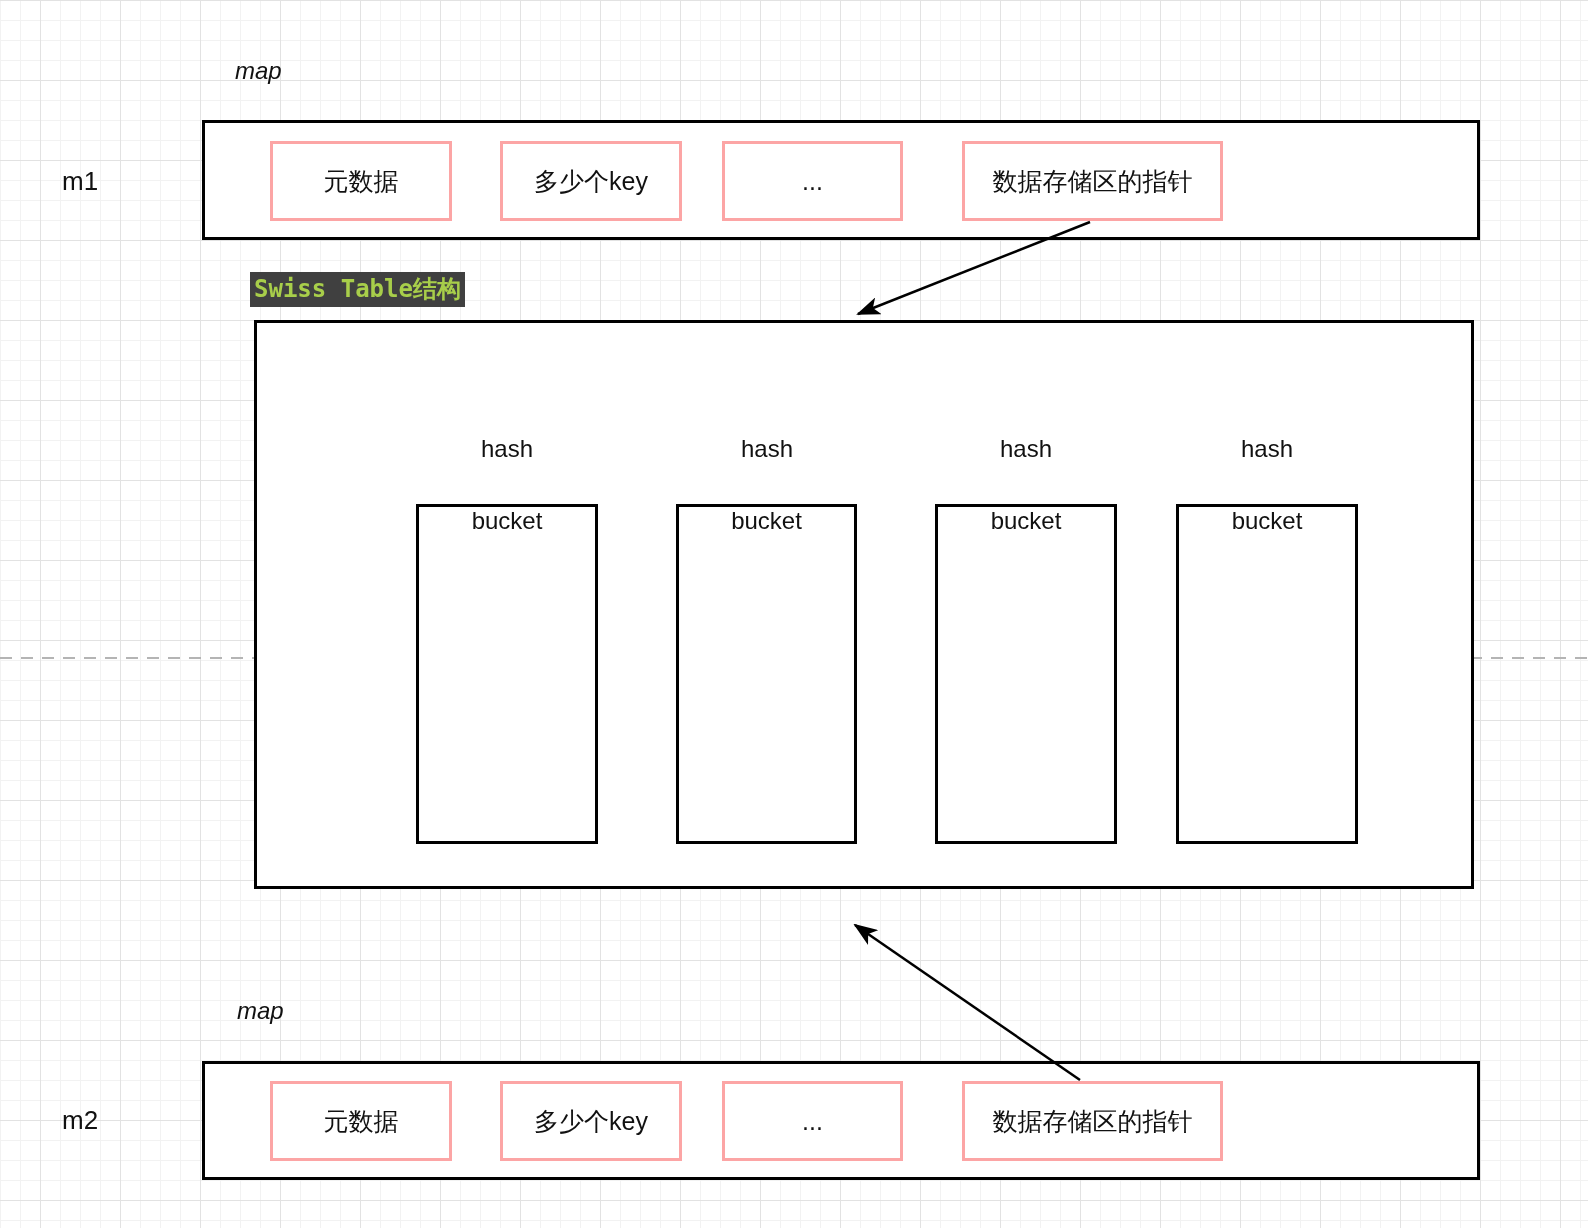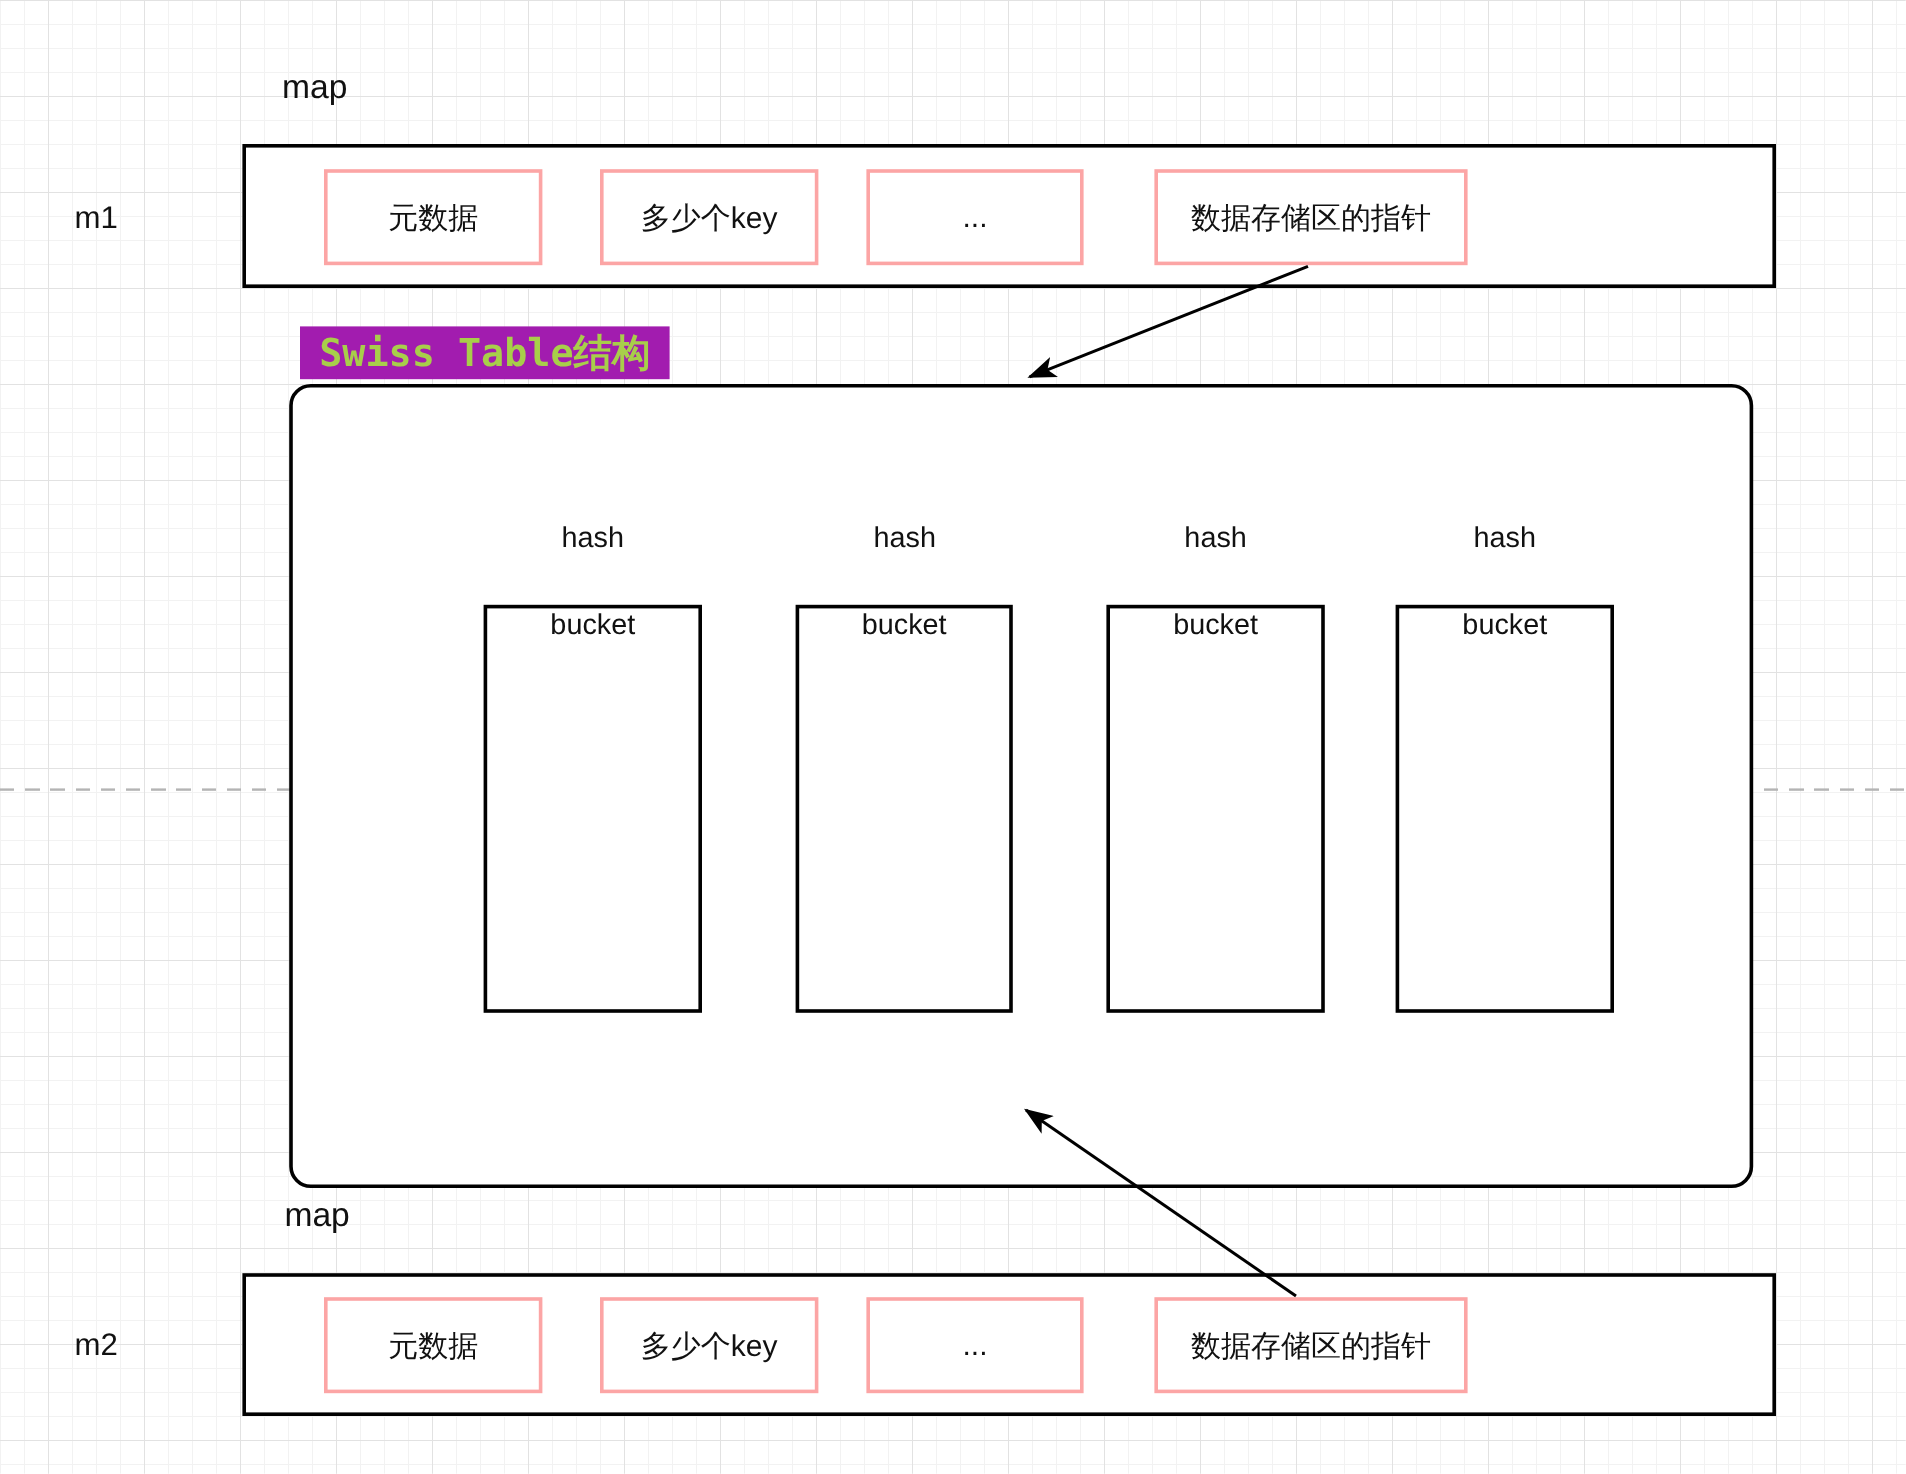--- a/index.html
+++ b/index.html
@@ -22,28 +22,28 @@
     background:repeating-linear-gradient(to right,#b4b4b4 0 12px,transparent 12px 21px);
   }
   .shape{
     background:#ffffff;border:3px solid #000;box-sizing:border-box;z-index:1;
   }
   .cell{
     position:absolute;display:flex;align-items:center;justify-content:center;
     background:#fff;border:3px solid #fca5a5;box-sizing:border-box;
     font-size:25px;white-space:nowrap;
   }
-  .text-label{z-index:2;font-size:28px;line-height:1.1;white-space:nowrap;}
+  .text-label{z-index:2;font-size:24px;line-height:1.1;white-space:nowrap;font-style:italic;}
   .var-label{z-index:2;font-size:26px;line-height:1.1;}
   .badge{
     z-index:3;
-    background:#a21caf;color:#a8ce4a;
+    background:#404040;color:#a8ce4a;
     font-family:"DejaVu Sans Mono", monospace;
-    font-weight:bold;font-size:32px;line-height:1.2;
-    padding:3px 16px;white-space:nowrap;
+    font-weight:bold;font-size:24px;line-height:1.2;
+    padding:3px 4px;white-space:nowrap;
   }
   .hash-label{
     position:absolute;width:182px;text-align:center;
     font-size:24px;z-index:2;
   }
   .bucket{
     position:absolute;top:181px;width:182px;height:340px;
     background:#fff;border:3px solid #000;box-sizing:border-box;
     display:flex;justify-content:center;
     font-size:24px;
@@ -69,21 +69,21 @@
   <div class="cell" style="left:517px;top:18px;width:181px;height:80px;">
     <span>...</span>
   </div>
   <div class="cell" style="left:757px;top:18px;width:261px;height:80px;">
     <span>数据存储区的指针</span>
   </div>
 </div>
 
 <div class="abs badge" style="left:250px;top:272px;">Swiss Table结构</div>
 
-<div class="abs shape" style="left:241px;top:320px;width:1220px;height:670px;border-radius:18px;">
+<div class="abs shape" style="left:254px;top:320px;width:1220px;height:569px;">
 
   <div class="hash-label" style="left:159px;top:112px;">hash</div>
   <div class="hash-label" style="left:419px;top:112px;">hash</div>
   <div class="hash-label" style="left:678px;top:112px;">hash</div>
   <div class="hash-label" style="left:919px;top:112px;">hash</div>
 
   <div class="bucket" style="left:159px;">
     <span>bucket</span>
   </div>
   <div class="bucket" style="left:419px;width:181px;">

